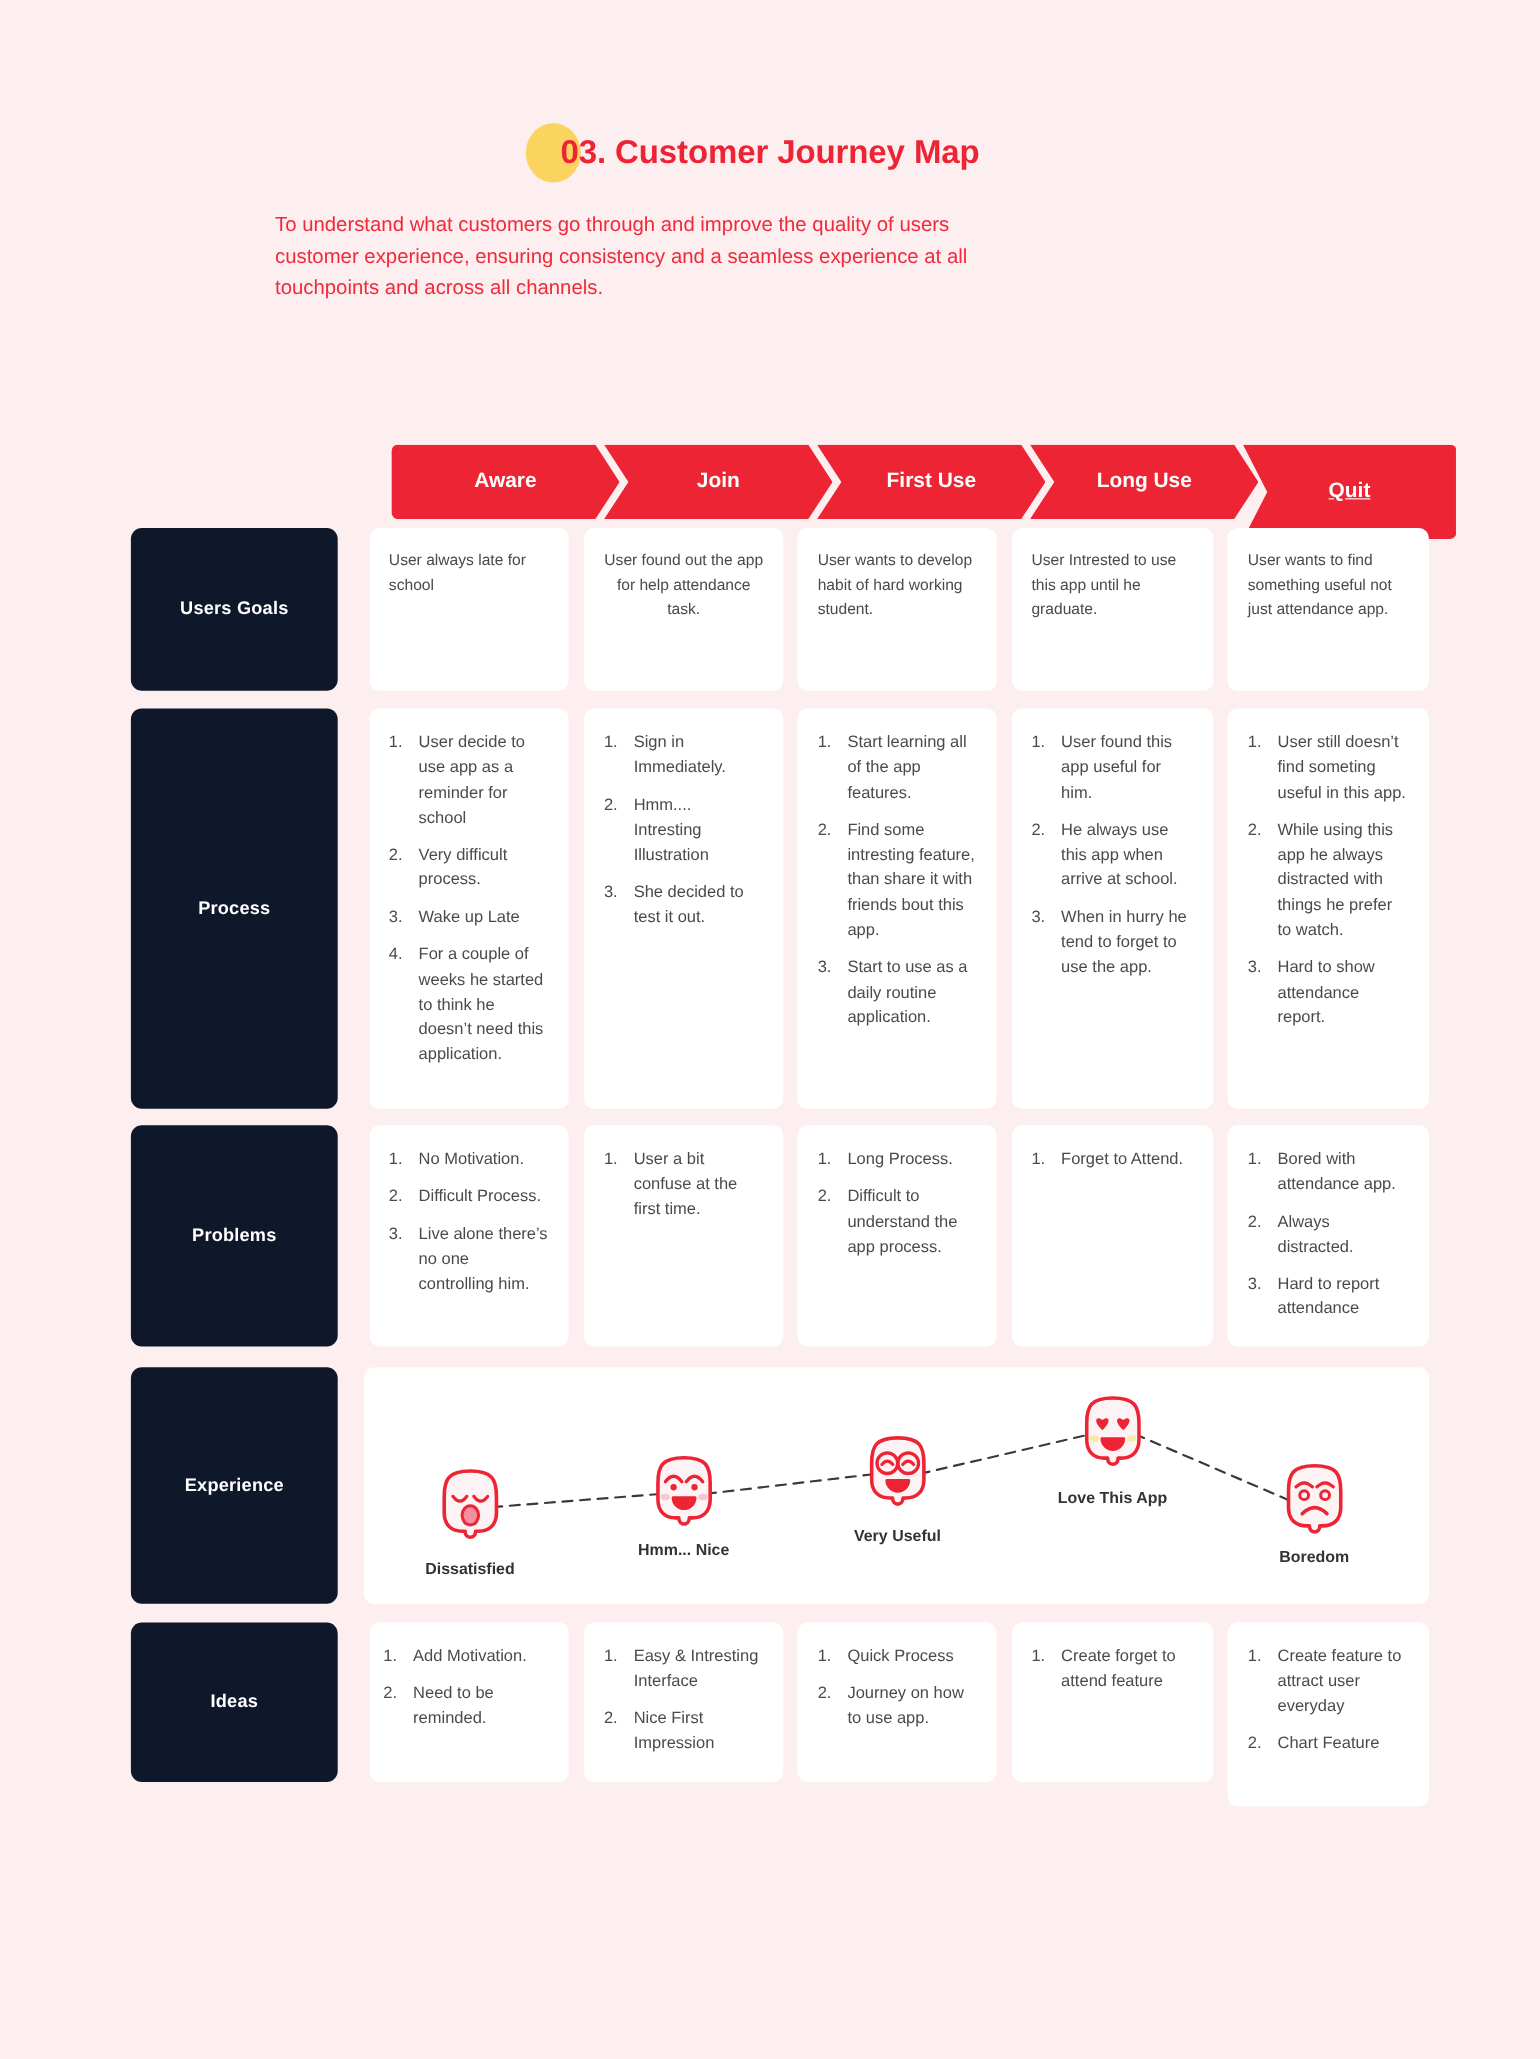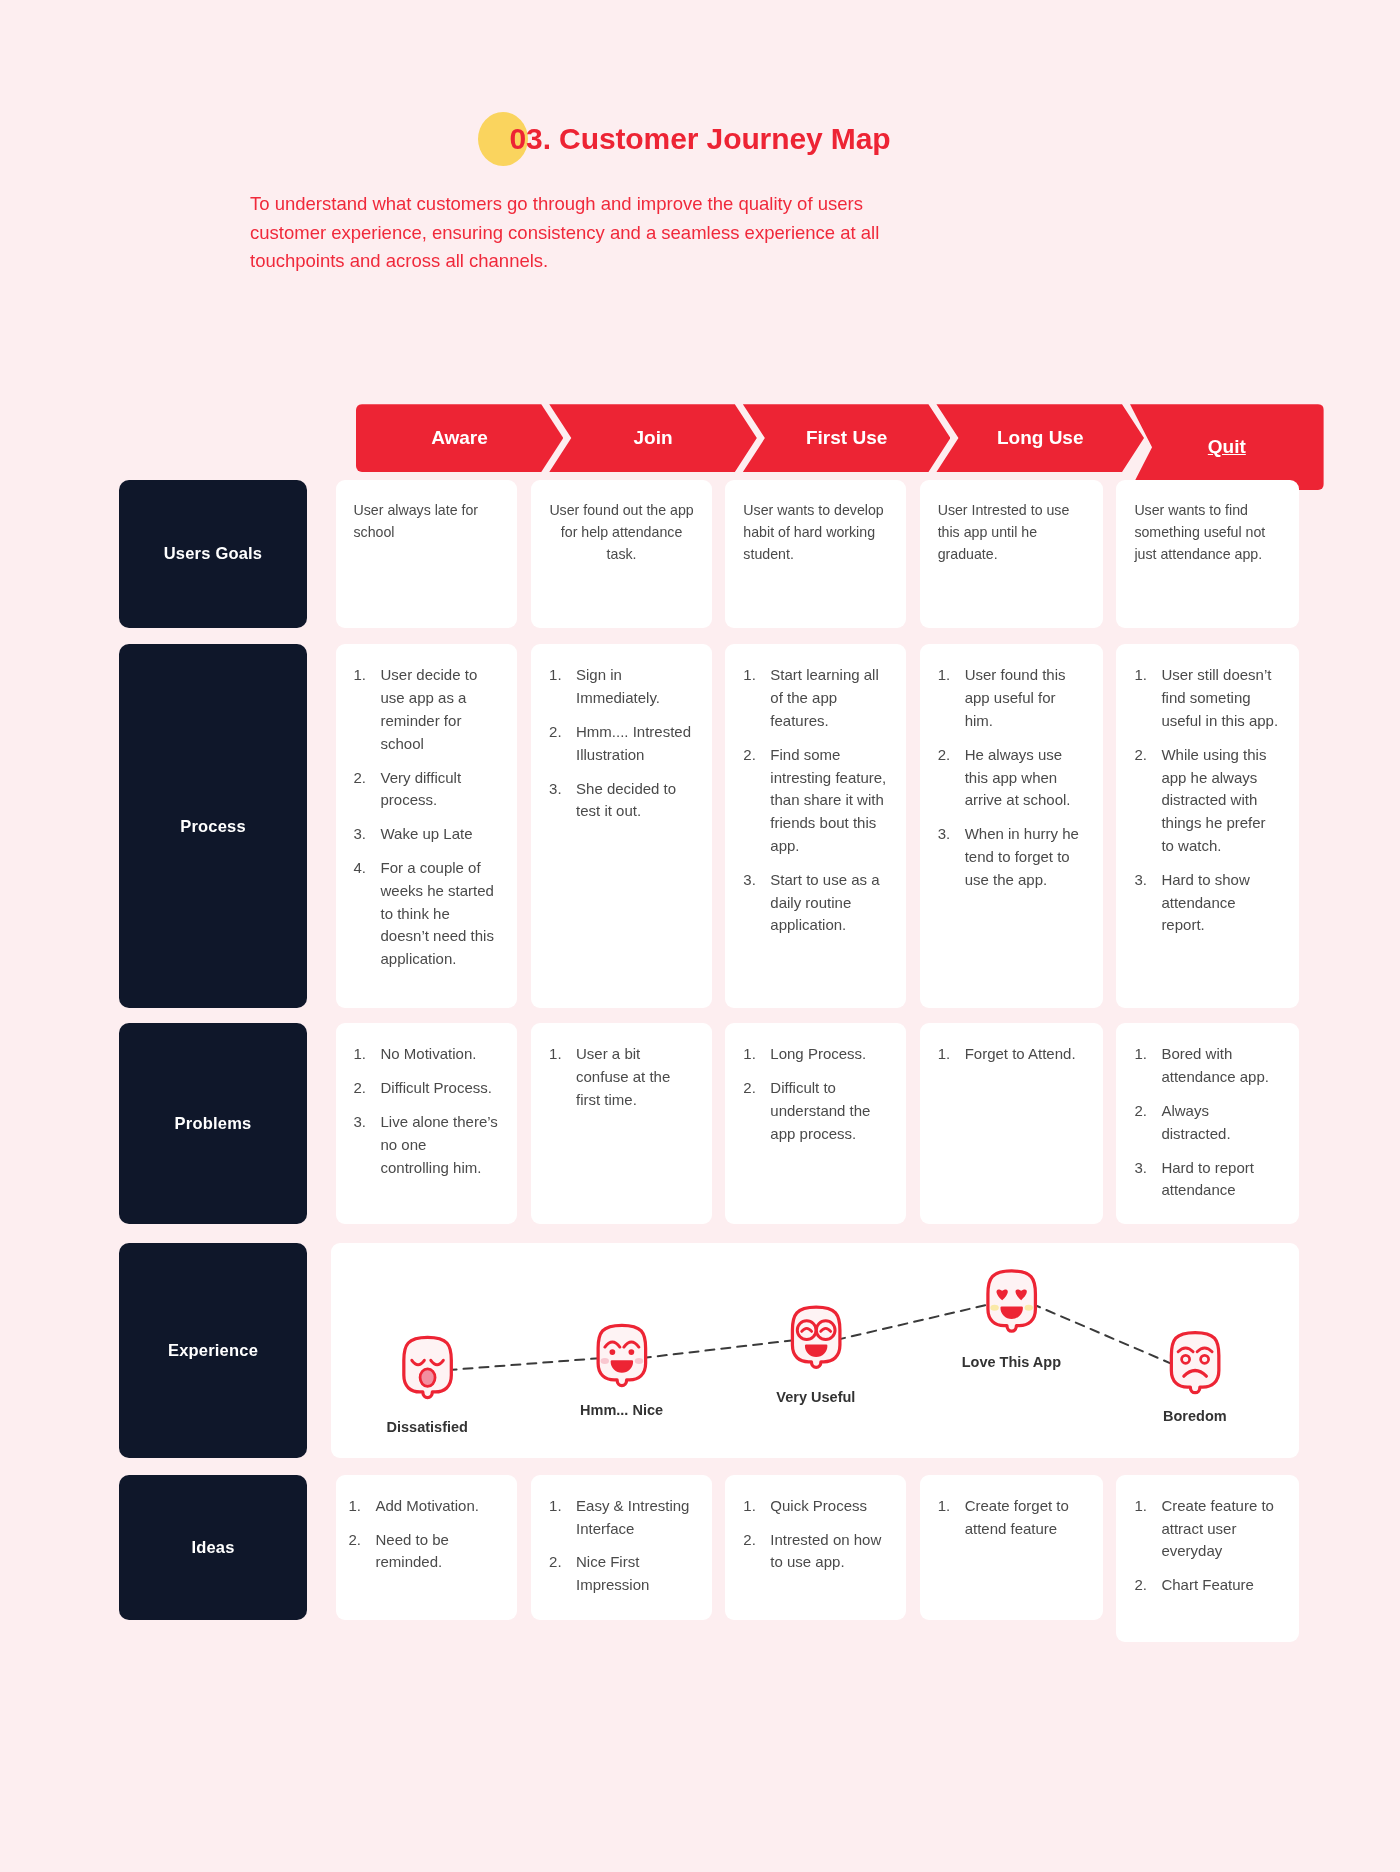--- a/index.html
+++ b/index.html
@@ -222,21 +222,21 @@
         <ol>
           <li>User decide to use app as a reminder for school</li>
           <li>Very difficult process.</li>
           <li>Wake up Late</li>
           <li>For a couple of weeks he started to think he doesn’t need this application.</li>
         </ol>
       </div>
       <div class="cell" style="left: 531.034px; top: 644.483px; width: 181.034px; height: 363.276px;">
         <ol>
           <li>Sign in Immediately.</li>
-          <li>Hmm.... Intrested Illustration</li>
+          <li>Hmm.... Intresting Illustration</li>
           <li>She decided to test it out.</li>
         </ol>
       </div>
       <div class="cell" style="left: 725.345px; top: 644.483px; width: 181.034px; height: 363.276px;">
         <ol>
           <li>Start learning all of the app features.</li>
           <li>Find some intresting feature, than share it with friends bout this app.</li>
           <li>Start to use as a daily routine application.</li>
         </ol>
       </div>
@@ -392,21 +392,21 @@
       </div>
       <div class="cell" style="left: 531.034px; top: 1474.83px; width: 181.034px; height: 144.828px;">
         <ol>
           <li>Easy &amp; Intresting Interface</li>
           <li>Nice First Impression</li>
         </ol>
       </div>
       <div class="cell" style="left: 725.345px; top: 1474.83px; width: 181.034px; height: 144.828px;">
         <ol>
           <li>Quick Process</li>
-          <li>Intrested on how to use app.</li>
+          <li>Journey on how to use app.</li>
         </ol>
       </div>
       <div class="cell" style="left: 919.655px; top: 1474.83px; width: 183.448px; height: 144.828px;">
         <ol>
           <li>Create forget to attend feature</li>
         </ol>
       </div>
       <div class="cell" style="left: 1116.38px; top: 1474.83px; width: 182.241px; height: 167px;">
         <ol>
           <li>Create feature to attract user everyday</li>

